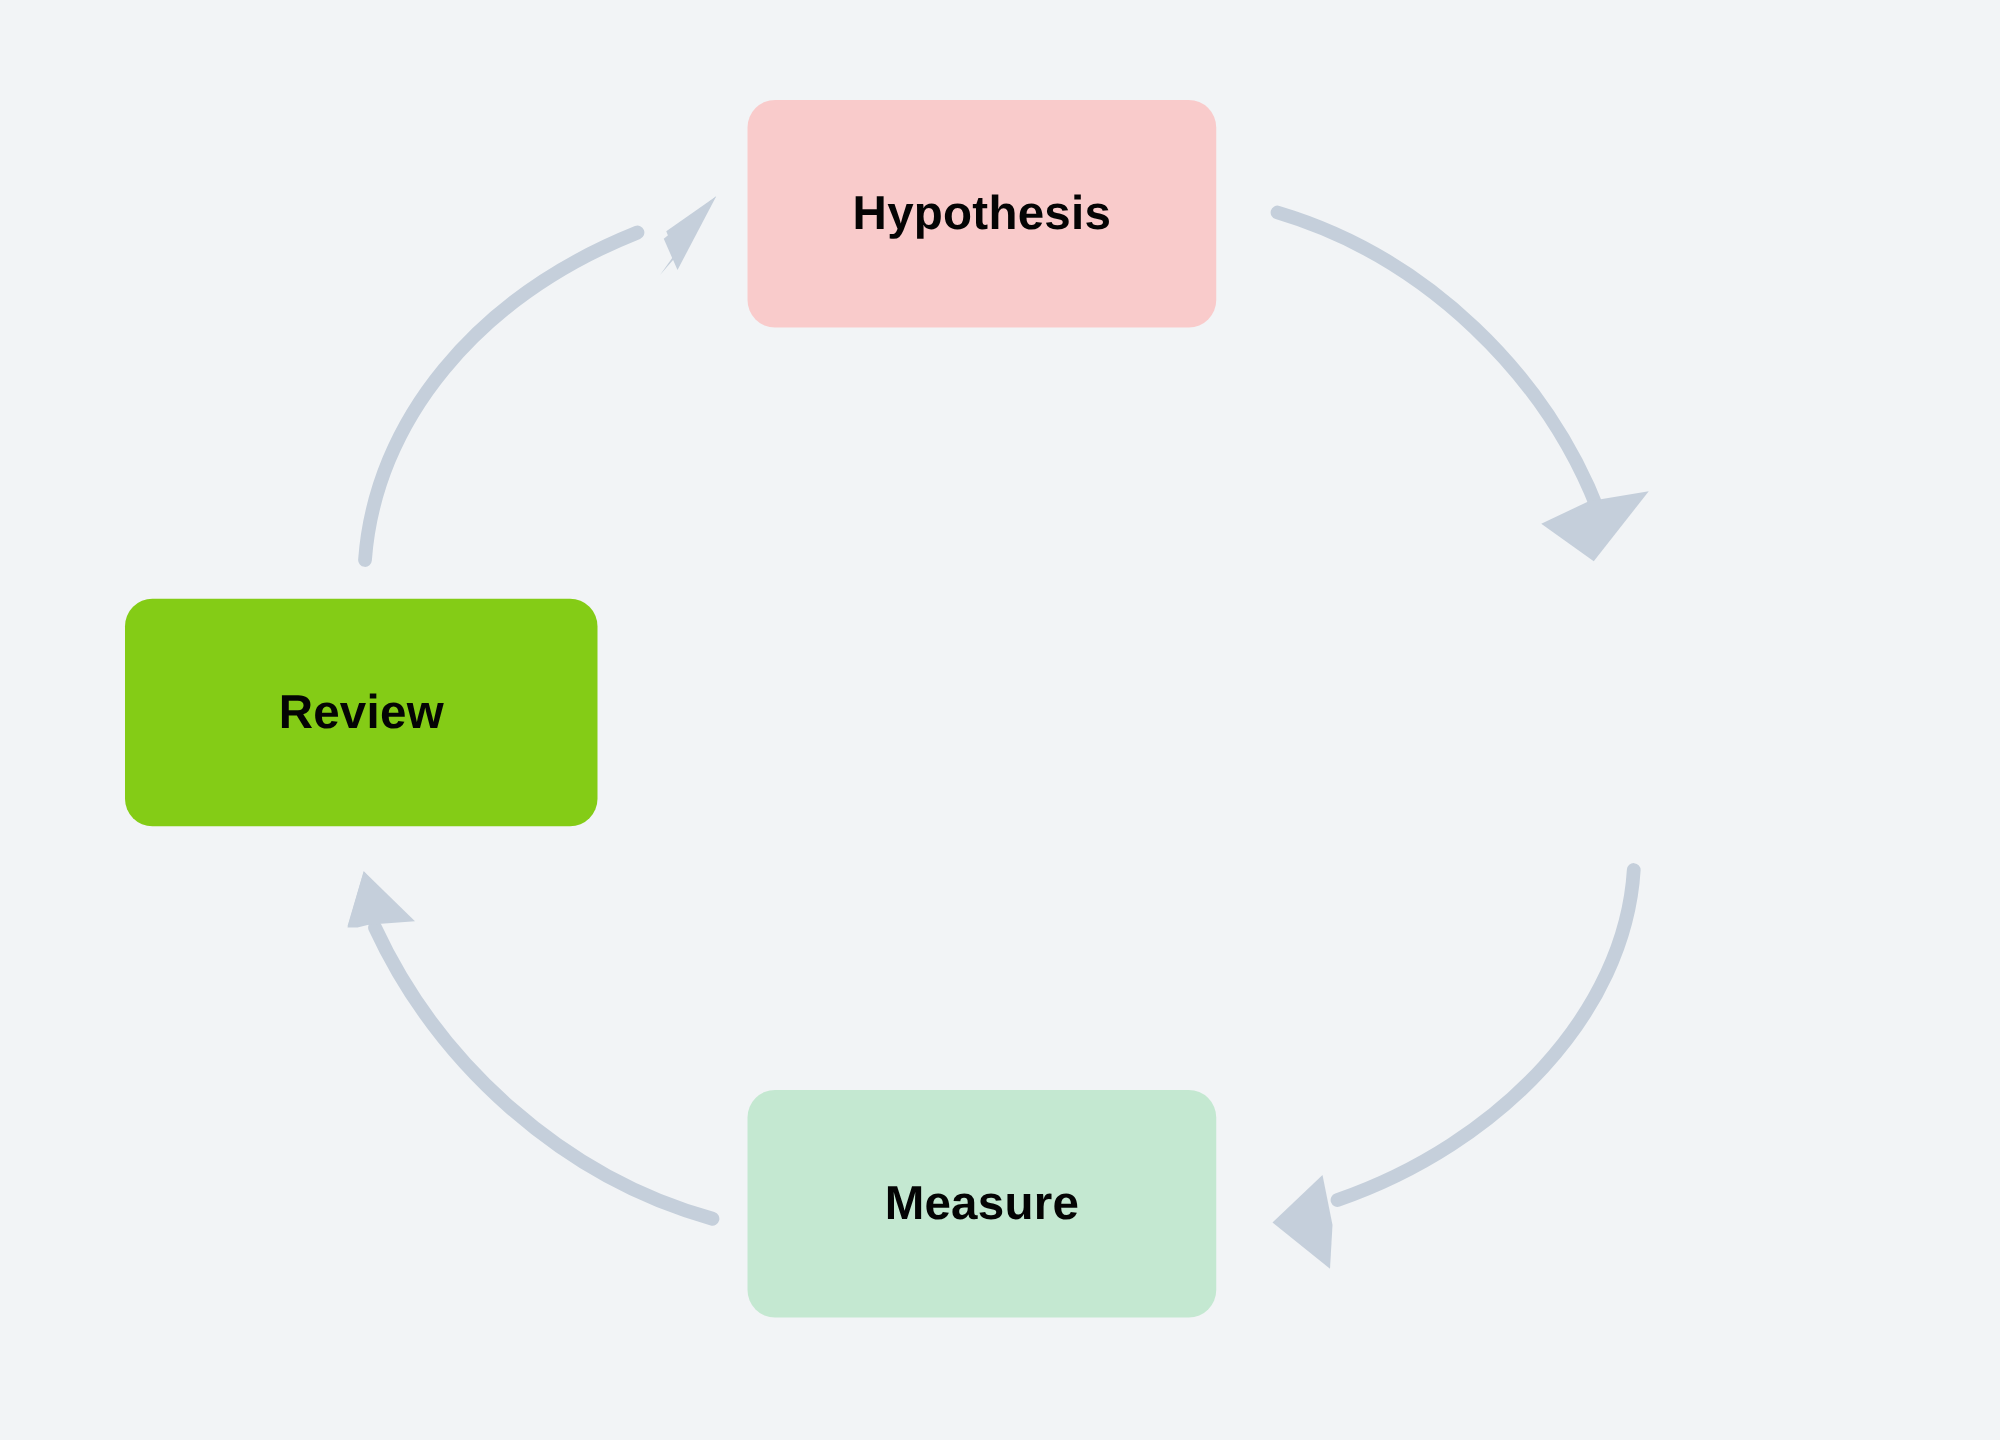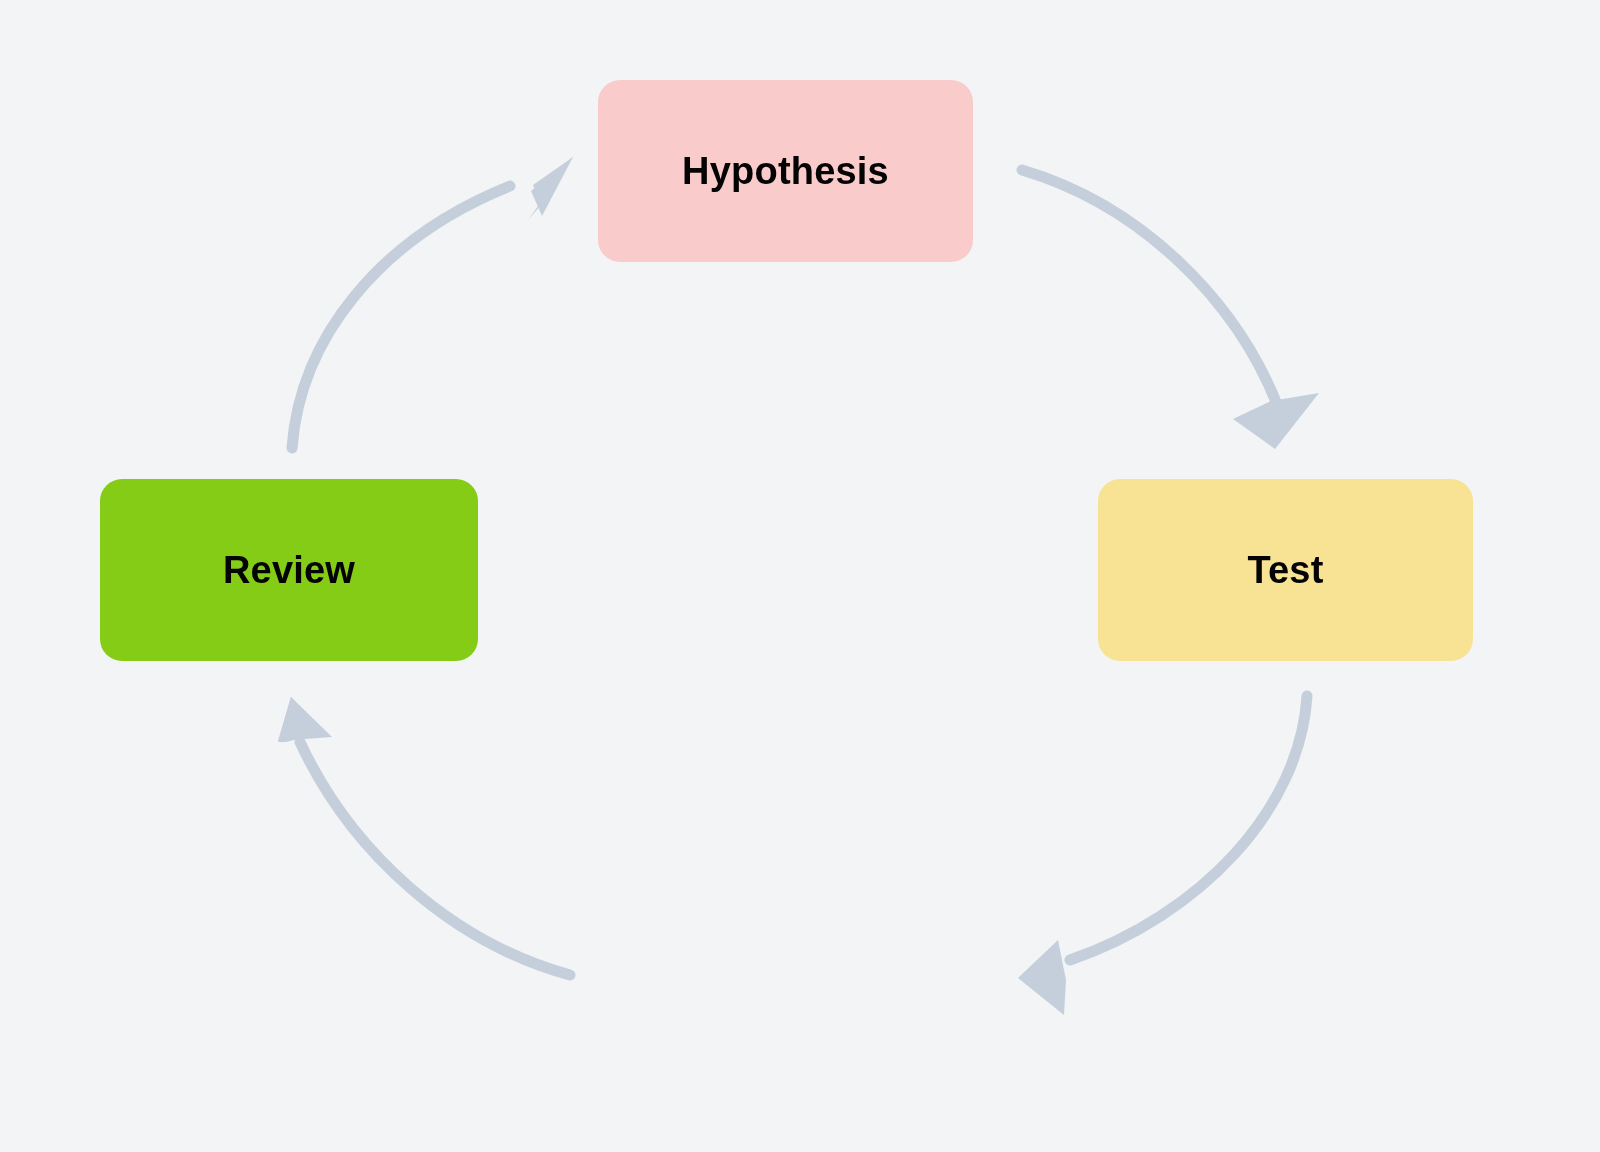--- a/index.html
+++ b/index.html
@@ -98,22 +98,22 @@
       <path d="M 292 448 C 300 338 380 238 510 186" fill="none" stroke="#c5cfdb" stroke-width="11" stroke-linecap="round"></path>
       <path d="M 573 157 L 533 185 L 541 205 L 528 220 Z" fill="#c5cfdb"></path>
       <path d="M 573 157 L 531 191 L 542 216 Z" fill="#c5cfdb"></path>
     </g>
   </svg>
 
   <div class="node-box" id="node-hypothesis" style="background:#f9cbcb">
     <span class="node-label" style="color: rgb(4, 4, 4);">Hypothesis</span>
   </div>
 
-  <div class="node-box" id="node-test" style="background:#f8e394">
-    <span class="node-label" style="color: rgb(4, 4, 4);">Test</span>
+
+  <div class="node-box" id="node-measure" style="background:#c4e8d1">
+    <span class="node-label" style="color: rgb(4, 4, 4);">Measure</span>
   </div>
-
 
   <div class="node-box" id="node-review" style="background:#84cc16">
     <span class="node-label" style="color: rgb(4, 4, 4);">Review</span>
   </div>
 
 </div>
 
 </body></html>

